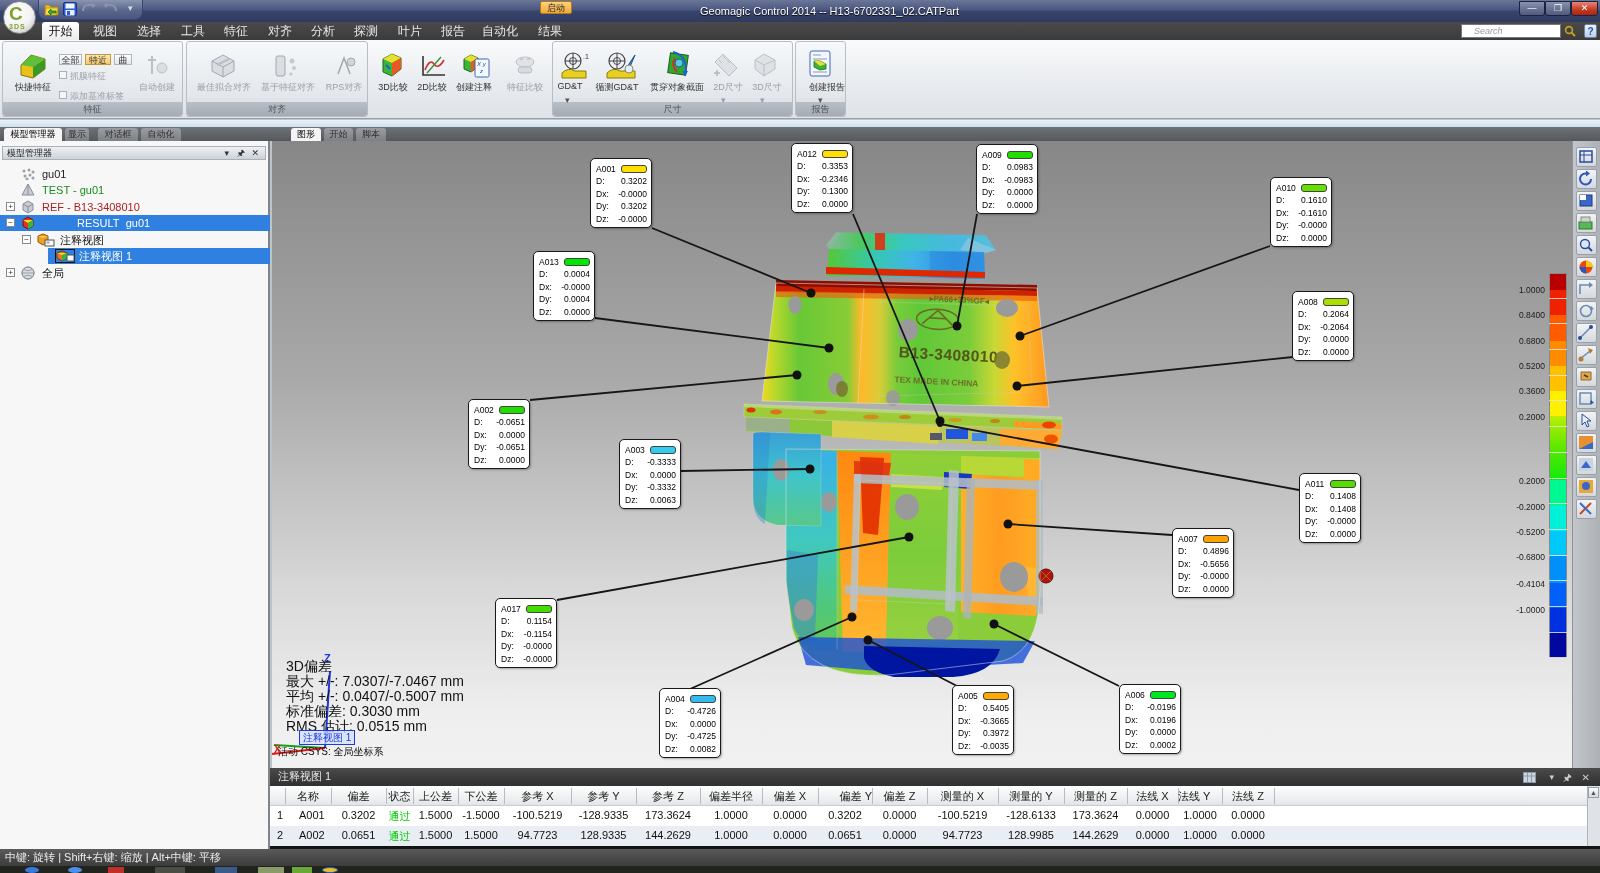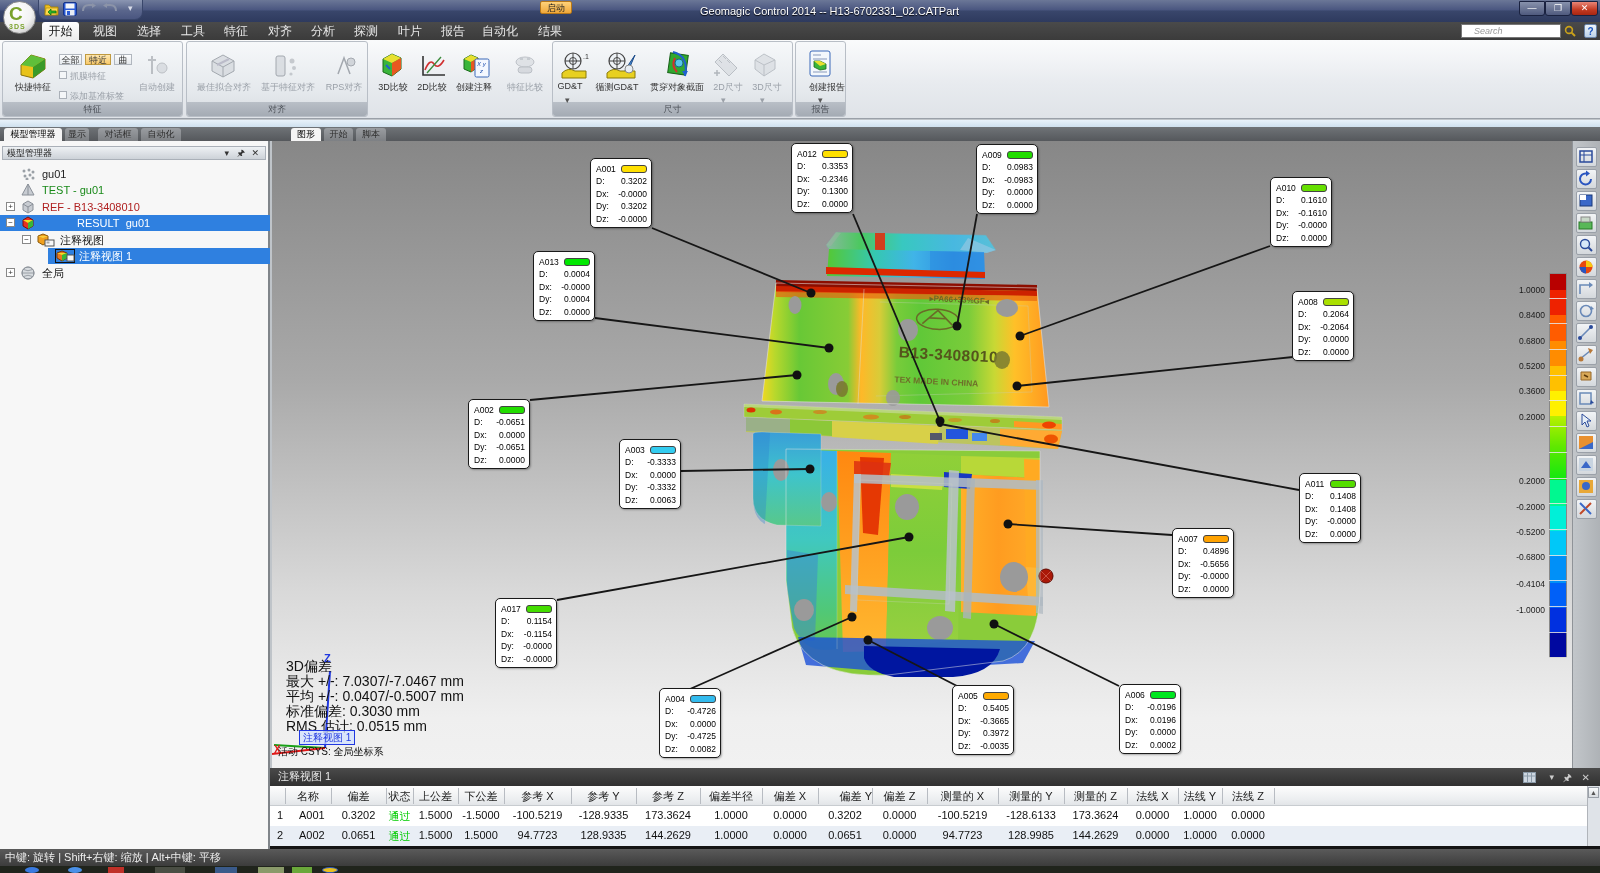--- a/index.html
+++ b/index.html
@@ -982,21 +982,21 @@
         <span class="abs" style="left:301px;width:65px;text-align:center;top:3px;">参考 Y</span>
         <span class="abs" style="left:366px;width:64px;text-align:center;top:3px;">参考 Z</span>
         <span class="abs" style="left:430px;width:62px;text-align:center;top:3px;">偏差半径</span>
         <span class="abs" style="left:492px;width:56px;text-align:center;top:3px;">偏差 X</span>
         <span class="abs" style="left:548px;width:54px;text-align:right;top:3px;">偏差 Y</span>
         <span class="abs" style="left:602px;width:55px;text-align:center;top:3px;">偏差 Z</span>
         <span class="abs" style="left:657px;width:71px;text-align:center;top:3px;">测量的 X</span>
         <span class="abs" style="left:728px;width:66px;text-align:center;top:3px;">测量的 Y</span>
         <span class="abs" style="left:794px;width:63px;text-align:center;top:3px;">测量的 Z</span>
         <span class="abs" style="left:857px;width:51px;text-align:center;top:3px;">法线 X</span>
-        <span class="abs" style="left:908px;width:44px;text-align:center;top:3px;">法线 Y</span>
+        <span class="abs" style="left:908px;width:44px;text-align:left;top:3px;">法线 Y</span>
         <span class="abs" style="left:952px;width:52px;text-align:center;top:3px;">法线 Z</span>
       </div>
     <div id="trow1" class="abs" style="left:0;top:38px;width:1330px;height:20px;background:#ffffff;font-size:11px;color:#111;">
         <span class="abs" style="left:0px;width:15px;text-align:left;padding-left:7px;top:3px;">1</span>
         <span class="abs" style="left:15px;width:46px;text-align:left;padding-left:14px;top:3px;">A001</span>
         <span class="abs" style="left:61px;width:55px;text-align:center;top:3px;">0.3202</span>
         <span class="abs" style="left:116px;width:27px;text-align:center;color:#00cc00;top:3px;">通过</span>
         <span class="abs" style="left:143px;width:45px;text-align:center;top:3px;">1.5000</span>
         <span class="abs" style="left:188px;width:46px;text-align:center;top:3px;">-1.5000</span>
         <span class="abs" style="left:234px;width:67px;text-align:center;top:3px;">-100.5219</span>

